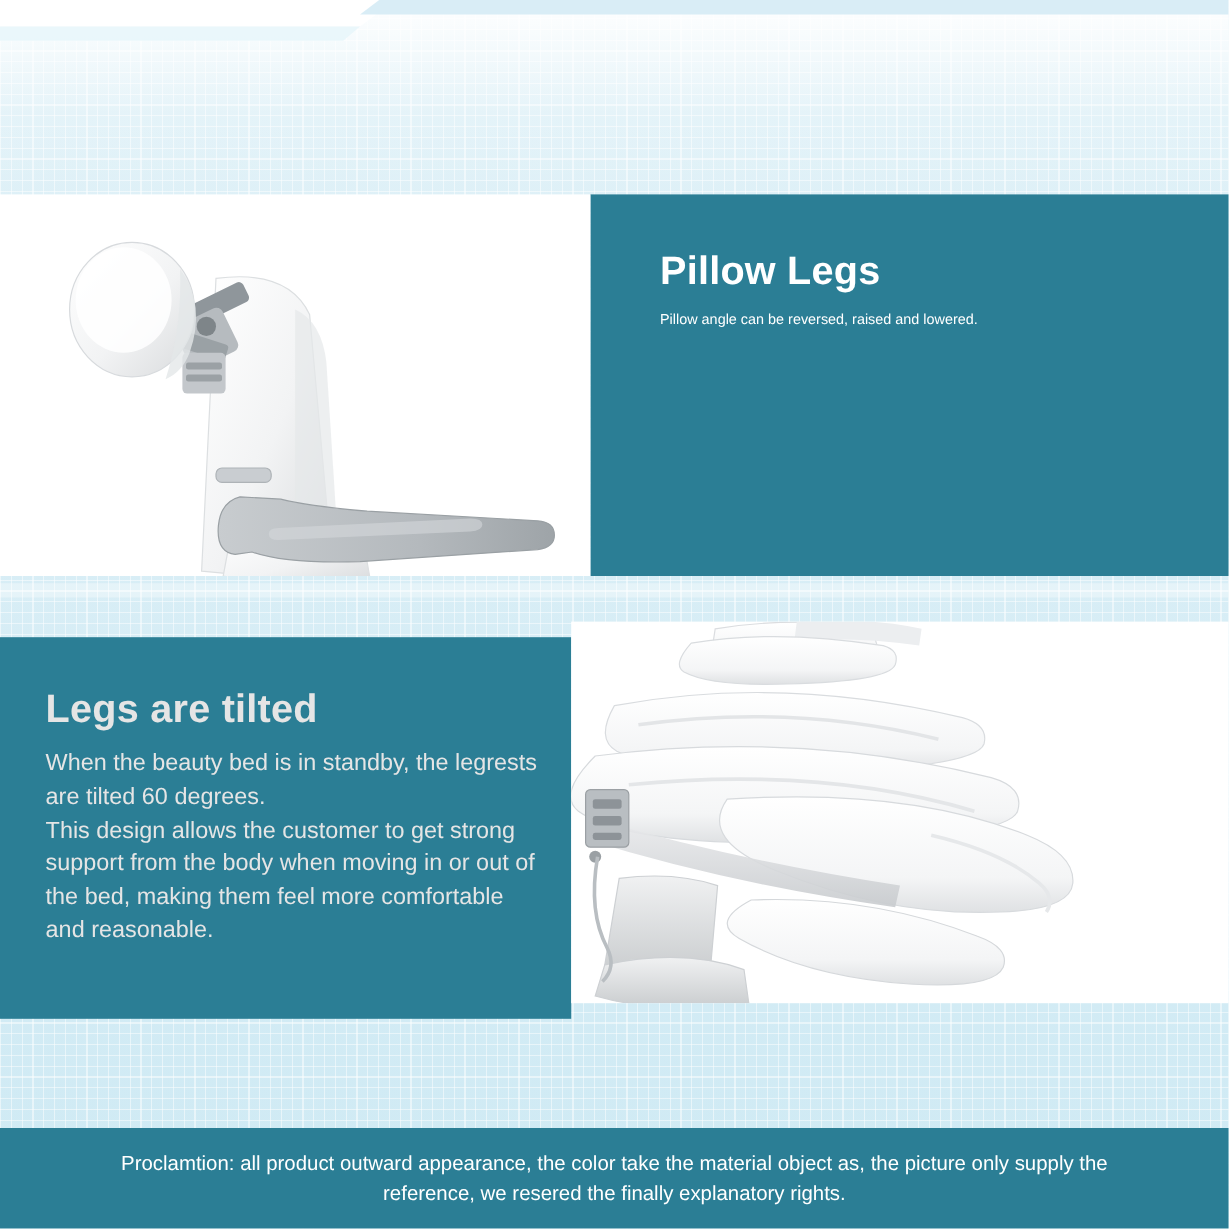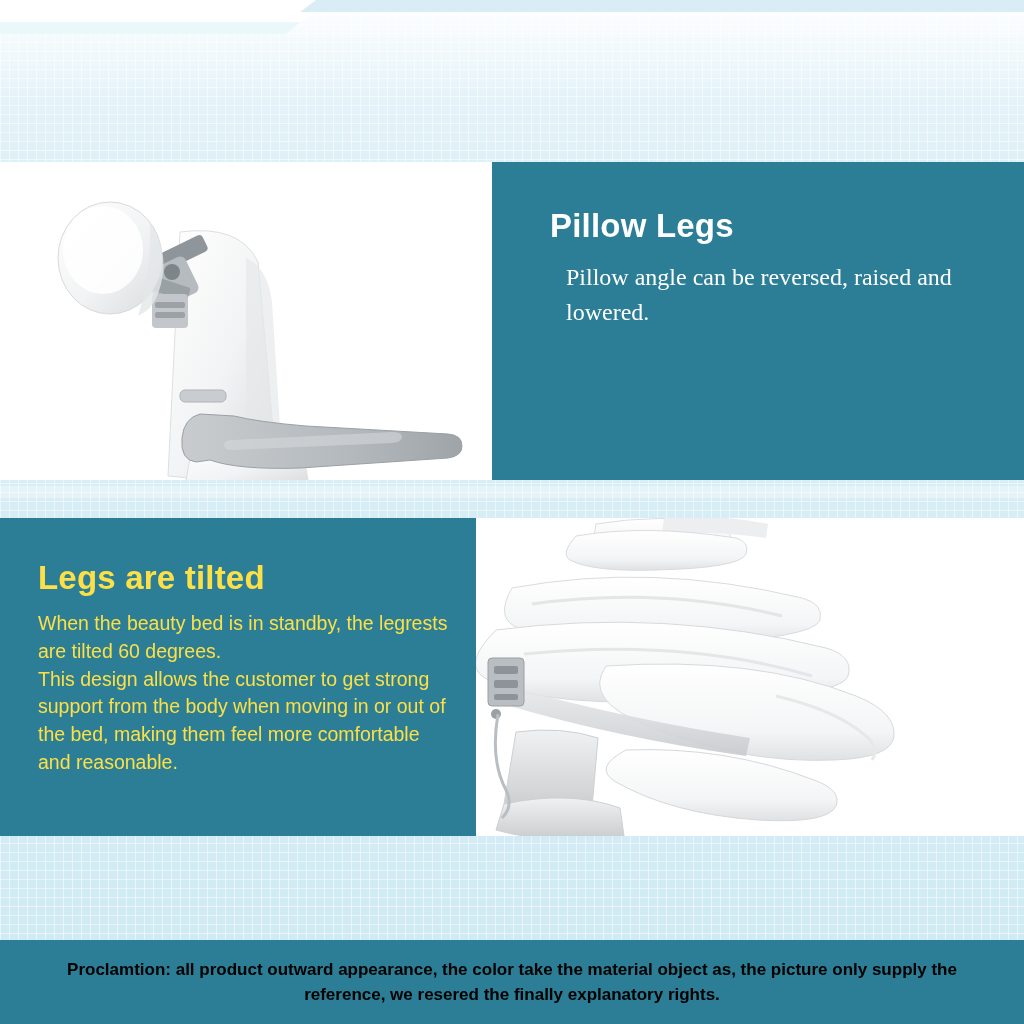--- a/index.html
+++ b/index.html
@@ -82,25 +82,24 @@
     color: #ffffff;
   }
   .heading {
     font-size: 33px;
     font-weight: bold;
     letter-spacing: 0.2px;
     margin: 0 0 14px 0;
     line-height: 1.1;
   }
   .body-text {
-    font-size: 24px;
+    font-size: 12px;
     line-height: 1.45;
-    margin: 16px;
+    margin: 0;
     max-width: 410px;
-    font-family: Liberation Serif, serif;
   }
 
   
   .mid-band {
     position: absolute;
     left: 0;
     top: 480px;
     width: 1024px;
     height: 38px;
   }
@@ -113,21 +112,22 @@
     width: 1024px;
     height: 318px;
     display: flex;
   }
   .text-bottom {
     width: 476px;
     height: 318px;
     background: #2b7e95;
     box-sizing: border-box;
     padding: 42px 26px 0 38px;
-    color: #fde047;
+    color: #e5e5e5;
+    margin-top: 13px;
   }
   .photo-bottom {
     width: 548px;
     height: 318px;
     background: #ffffff;
     position: relative;
     overflow: hidden;
   }
   .body-text-2 {
     font-size: 19.5px;
@@ -139,26 +139,25 @@
   }
 
   
   .footer {
     position: absolute;
     left: 0;
     bottom: 0;
     width: 1024px;
     height: 84px;
     background: #2b7e95;
-    color: #000000;
+    color: #ffffff;
     display: flex;
     align-items: center;
     justify-content: center;
     text-align: center;
-    font-weight: bold;
   }
   .footer-text {
     font-size: 17px;
     line-height: 1.5;
     max-width: 900px;
     padding: 0 40px;
   }
 
   
   svg { display: block; }

